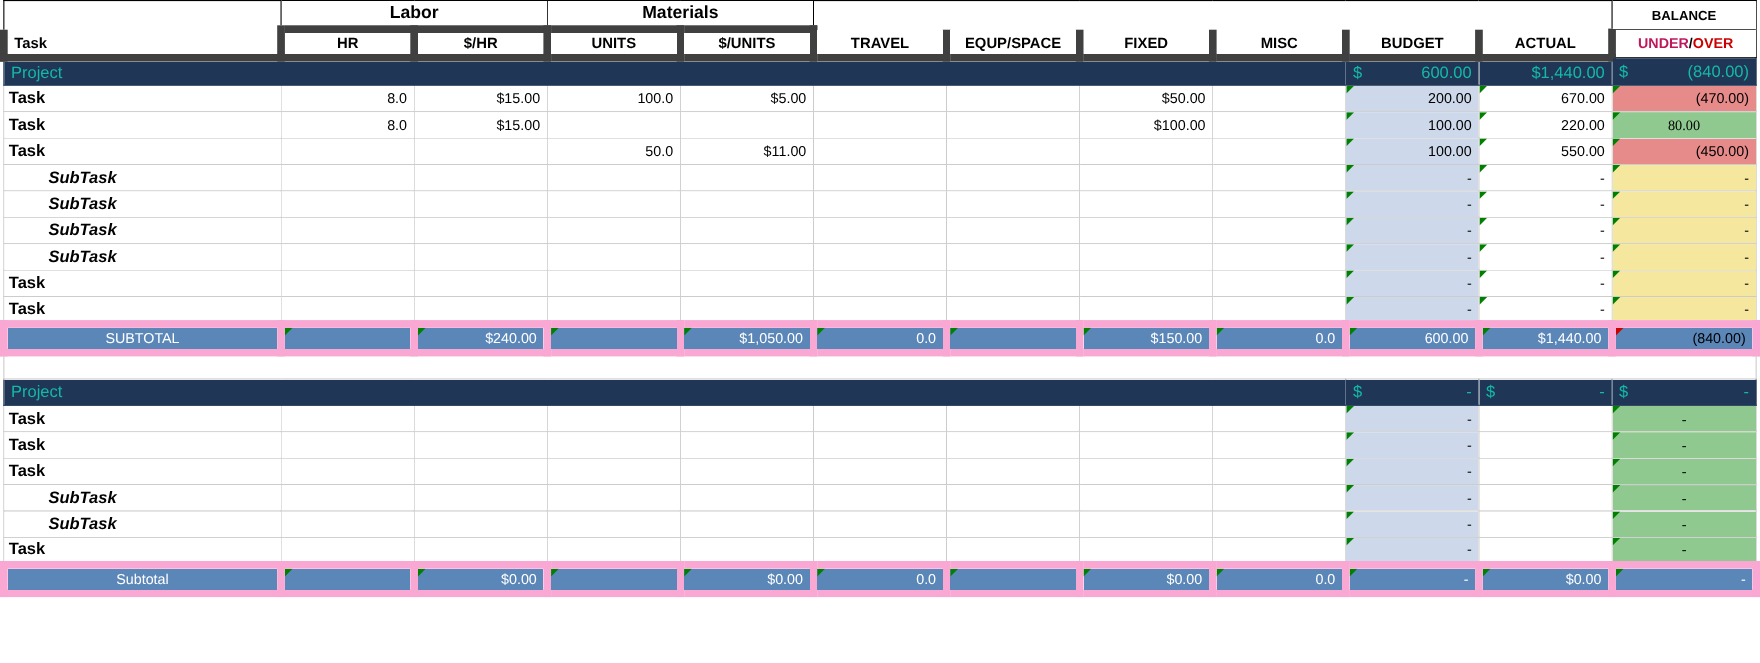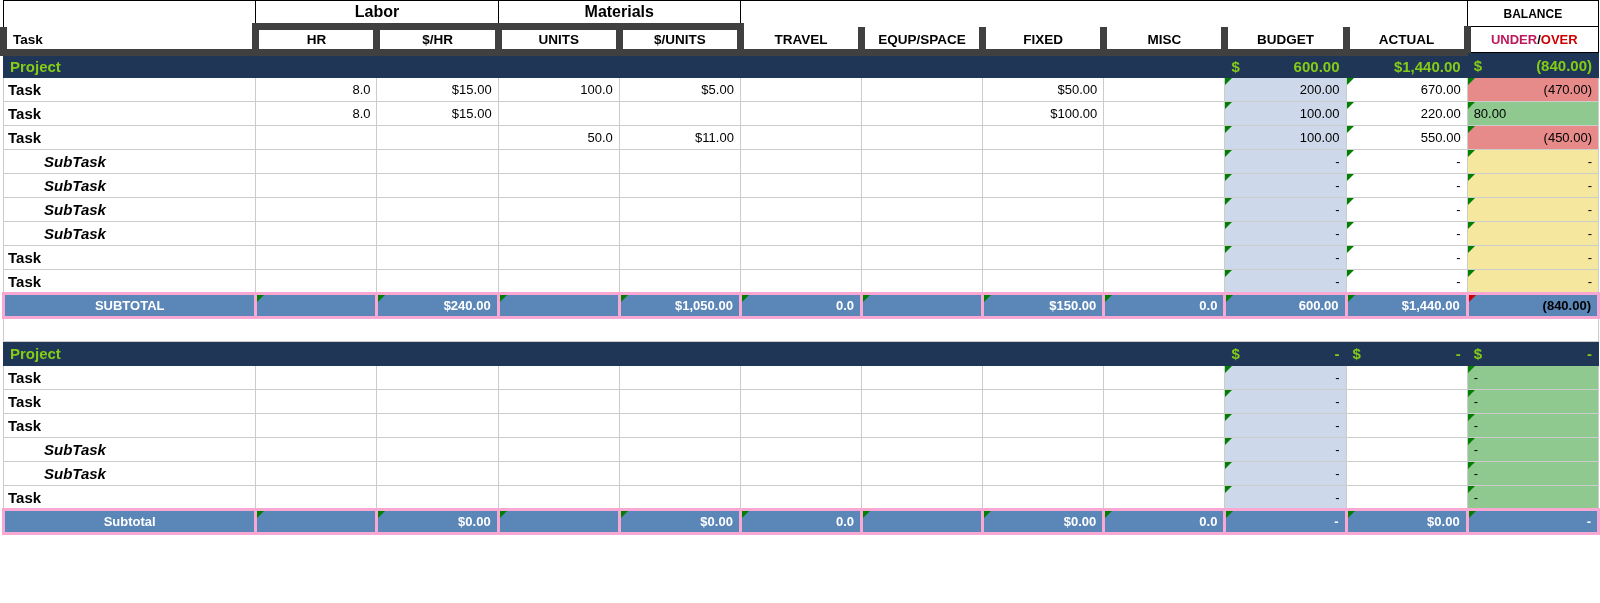--- a/index.html
+++ b/index.html
@@ -51,42 +51,42 @@
   .under-over {
     text-align:center;
     font-weight:bold;
     border:1px solid #000;
     background:#fff;
   }
   .under { color:#be185d; }
   .over  { color:#cc0000;margin-top:40px; }
   .proj-row td {
     background:#1f3656;
-    color:#84cc16;
-    font-weight:bold;
+    color:#14b8a6;
+    font-weight:normal;
     border:1px solid #1f3656;
     font-size:15px;
   }
   .proj-row td.proj-budget { text-align:right; }
   .proj-row td.proj-actual { text-align:right; }
   .proj-row td.proj-balance { text-align:right; }
   .data-row td { background:#fff; }
   .task-label { font-weight:bold; text-align:left; padding-left:4px; font-size:15px;}
   .subtask-label { font-weight:bold; font-style:italic; text-align:left; padding-left:40px; font-size:15px;}
   .num { text-align:right; }
   .budget-cell { background:#cdd9ea !important; text-align:right; font-weight:normal;}
   .bal-red   { background:#e78a8a !important; text-align:right; }
-  .bal-green { background:#8fc98f !important; text-align:left; }
+  .bal-green { background:#8fc98f !important; text-align:center;font-family:Liberation Serif, serif; }
   .bal-yellow{ background:#f5e79e !important; text-align:right; }
   .subtotal-row td {
     background:#5b86b8;
     color:#fff;
-    font-weight:bold;
+    font-weight:normal;
     text-align:right;
-    border:3px solid #f9a8d4;
+    border:7px solid #f9a8d4;
   }
   .subtotal-row td.sub-label { text-align:center; }
   .subtotal-row td.sub-bal { color:#000; }
   .tri::before {
     content:"";
     position:absolute;
     top:0; left:0;
     width:0;height:0;
     border-top:7px solid #008000;
     border-right:7px solid transparent;

